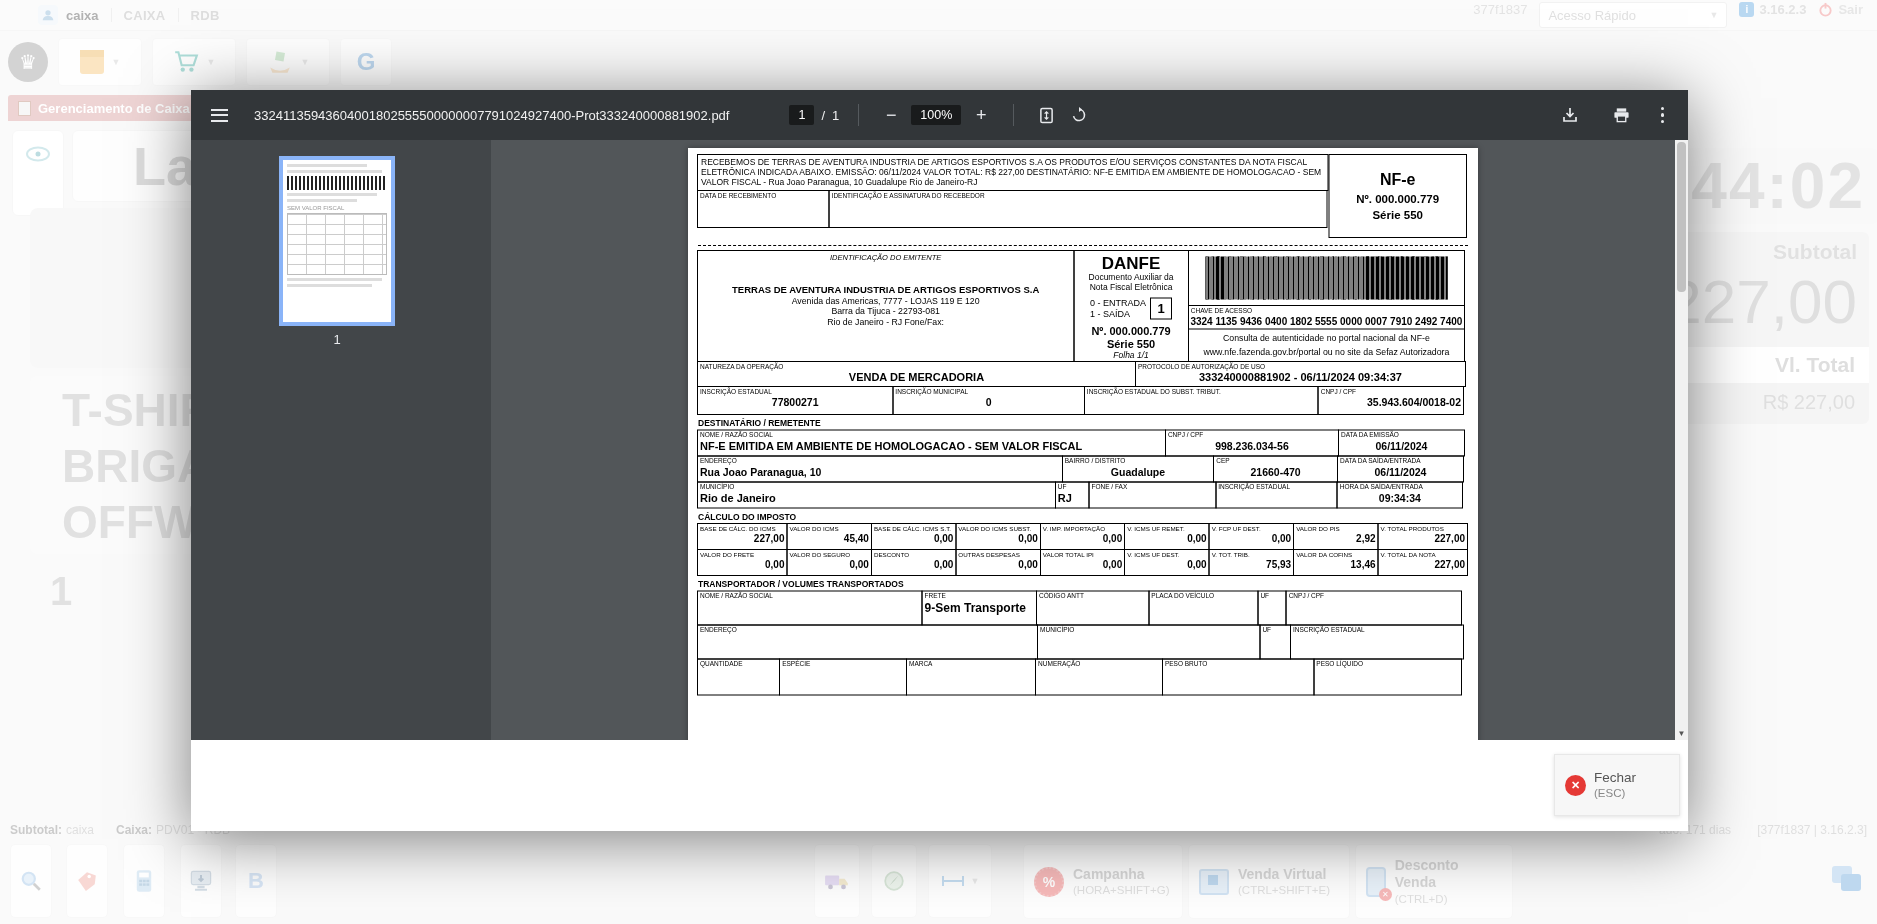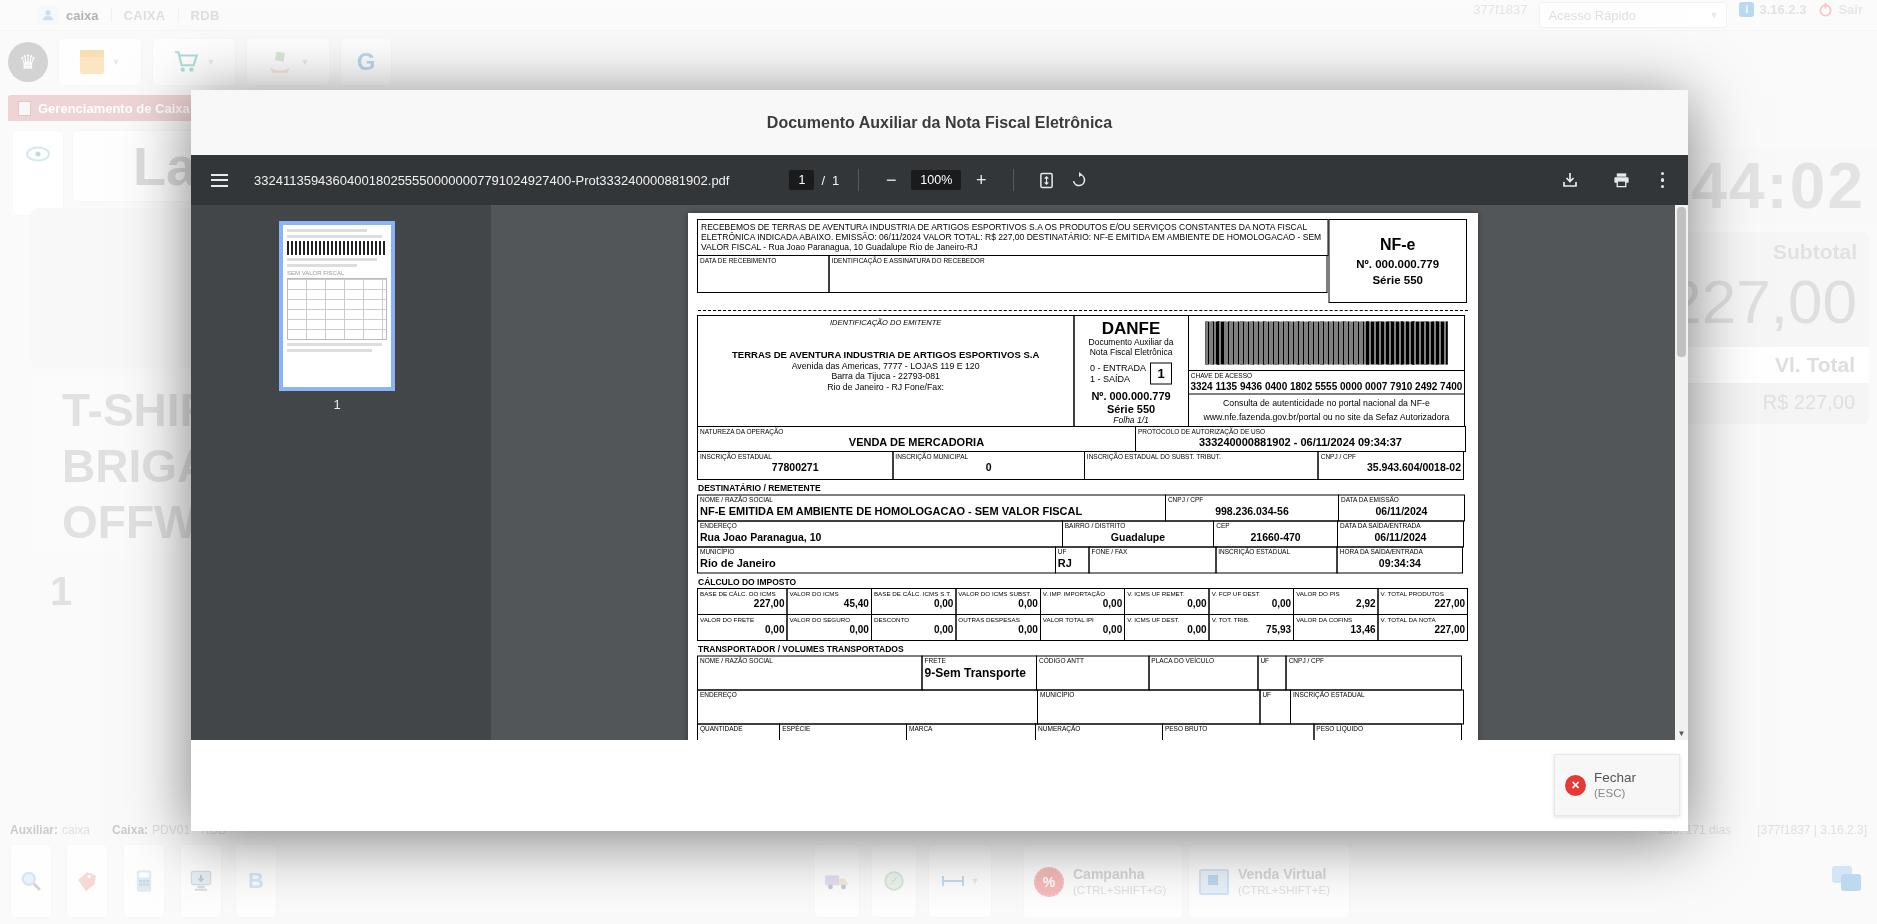--- a/index.html
+++ b/index.html
@@ -199,21 +199,21 @@
       </div>
     <div class="subtotal-card">
       <div class="sub-lab">Subtotal</div>
       <div class="sub-val">227,00</div>
       <div class="vl-lab">Vl. Total</div>
       <div class="vl-val">R$ 227,00</div>
     </div>
 
     <div class="statusbar">
       <span class="sb-left">
-        <span><b>Auxiliar:</b><span>caixa</span></span>
+        <span><b>Subtotal:</b><span>caixa</span></span>
         <span><b>Caixa:</b><span>PDV01 - RDB</span></span>
       </span>
       <span class="sb-right">
         <span>ado: 171 dias</span>
         <span>[377f1837 | 3.16.2.3]</span>
       </span>
     </div>
 
     <div class="icon-card" style="left:10px;">
       <svg width="22" height="22" viewBox="0 0 20 20">
@@ -273,42 +273,46 @@
           <line x1="2" y1="1" x2="2" y2="11" stroke="#7fb3e0" stroke-width="2"></line>
           <line x1="22" y1="1" x2="22" y2="11" stroke="#7fb3e0" stroke-width="2"></line>
         </svg>
       <span style="font-size:9px;color:#ccc;">▼</span>
       </div>
 
     <div class="action-btn" style="left:1023px;width:160px;">
       <span class="seal">%</span>
       <span class="action-txt">
           <span class="action-lab">Campanha</span>
-          <span class="action-sc">(CTRL+SHIFT+G)</span>
+          <span class="action-sc">(HORA+SHIFT+G)</span>
         </span>
     </div>
     <div class="action-btn" style="left:1188px;width:162px;">
       <span class="mon"></span>
       <span class="action-txt">
           <span class="action-lab">Venda Virtual</span>
           <span class="action-sc">(CTRL+SHIFT+E)</span>
         </span>
     </div>
+    <div class="action-btn" style="left:1355px;width:158px;">
+      <span class="disc"></span>
+      <span class="action-txt">
+          <span class="action-lab">Desconto Venda</span>
+          <span class="action-sc">(CTRL+D)</span>
+        </span>
+    </div>
     <div class="chat-ic">
         <span class="bub1"></span>
         <span class="bub2"></span>
       </div>
   </div>
 
   <div id="dim"></div>
 
   <div id="modal">
-    <div class="m-header">
-      <span>Documento Auxiliar da Nota Fiscal Eletrônica</span>
-    </div>
 
     <div class="pdf-toolbar">
       <span class="ham">
           <div></div>
           <div></div>
           <div></div>
         </span>
       <span class="fname">33241135943604001802555500000007791024927400-Prot333240000881902.pdf</span>
       <span class="pgroup">
         <span class="dbox">1</span>

